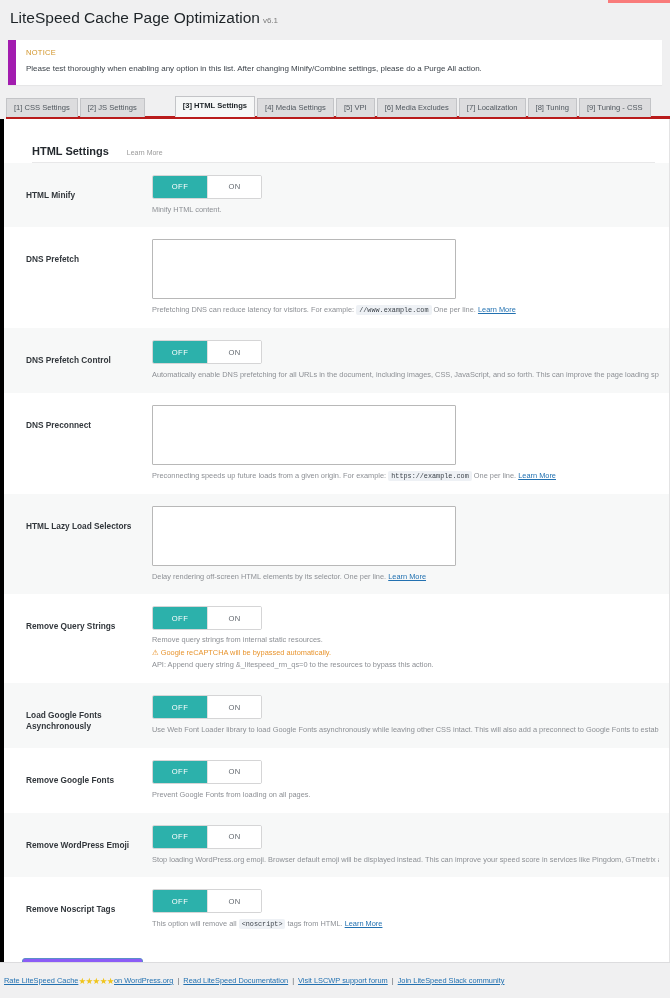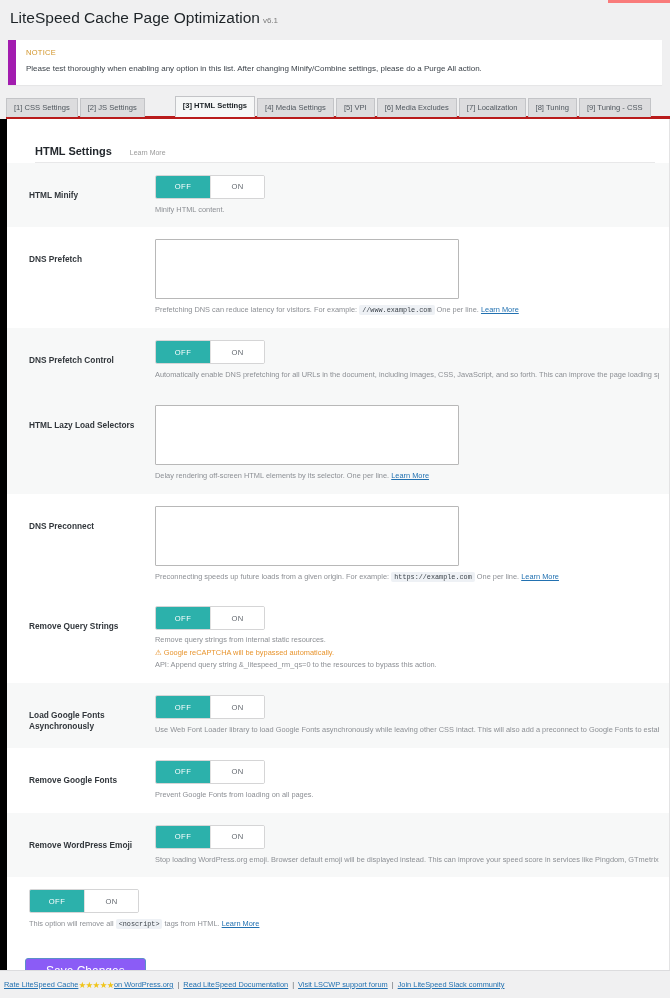--- a/index.html
+++ b/index.html
@@ -87,21 +87,21 @@
     font-weight: 700;
     border-bottom: 1px solid #f6f7f7;
     padding-bottom: 5px;
     margin-left: 28px;
   }
 
   
   .panel {
     background: #fff;
     margin: 0 0 0 0;
-    border-left: 7px solid #000000;
+    border-left: 4px solid #000000;
     border-right: 1px solid #e3e3e4;
     min-height: 10px;
     padding-bottom: 14px;
   }
 
   .section-head {
     padding: 12px 0 0 14px;
     display: flex;
     align-items: baseline;
     gap: 18px;
@@ -228,21 +228,21 @@
     padding: 5px 20px;
     border-radius: 3px;
     cursor: pointer;
     box-shadow: 0 1px 0 rgba(0,0,0,.08);
   }
 
   
   .footer {
     position: absolute;
     left: 0; right: 0; bottom: 0;
-    height: 28px;
+    height: 36px;
     background: #f0f0f1;
     border-top: 1px solid #dcdcde;
     display: flex;
     align-items: center;
     padding-left: 4px;
     font-size: 7.4px;
     color: #50575e;
   }
   .footer a { color: #2271b1; text-decoration: underline; cursor: pointer; }
   .footer .sep { margin: 0 4px; color: #646970; }
@@ -314,44 +314,44 @@
         <div class="seg on">OFF</div>
         <div class="seg">ON</div>
       </div>
       <div class="desc nowrapline">
         <span>Automatically enable DNS prefetching for all URLs in the document, including images, CSS, JavaScript, and so forth. This can improve the page loading speed.</span>
         
       </div>
     </div>
   </div>
 
-  <div class="row alt">
-    <div class="label">HTML Lazy Load Selectors</div>
-    <div class="control">
-      <textarea class="box" value="" style=""></textarea>
-      <div class="desc nowrapline">
-        <span>Delay rendering off-screen HTML elements by its selector. One per line.</span>
-        <span class="lm">Learn More</span>
-      </div>
-    </div>
-  </div>
-
   <div class="row">
     <div class="label">DNS Preconnect</div>
     <div class="control">
       <textarea class="box" value="" style=""></textarea>
       <div class="desc nowrapline">
         <span>Preconnecting speeds up future loads from a given origin. For example:</span>
         <span class="code">https://example.com</span>
         <span>One per line.</span>
         <span class="lm">Learn More</span>
       </div>
     </div>
   </div>
 
+  <div class="row alt">
+    <div class="label">HTML Lazy Load Selectors</div>
+    <div class="control">
+      <textarea class="box" value="" style=""></textarea>
+      <div class="desc nowrapline">
+        <span>Delay rendering off-screen HTML elements by its selector. One per line.</span>
+        <span class="lm">Learn More</span>
+      </div>
+    </div>
+  </div>
+
   <div class="row">
     <div class="label">Remove Query Strings</div>
     <div class="control">
       <div class="toggle">
         <div class="seg on">OFF</div>
         <div class="seg">ON</div>
       </div>
       <div class="desc tight">Remove query strings from internal static resources.</div>
       <div class="warn">
         <span>⚠</span>
@@ -392,20 +392,21 @@
     <div class="control">
       <div class="toggle">
         <div class="seg on">OFF</div>
         <div class="seg">ON</div>
       </div>
       <div class="desc nowrapline">Stop loading WordPress.org emoji. Browser default emoji will be displayed instead. This can improve your speed score in services like Pingdom, GTmetrix and PageSpeed.</div>
     </div>
   </div>
 
   <div class="row">
+    <div class="label">Remove Noscript Tags</div>
     <div class="control">
       <div class="toggle">
         <div class="seg on">OFF</div>
         <div class="seg">ON</div>
       </div>
       <div class="desc nowrapline">
         <span>This option will remove all</span>
         <span class="code">&lt;noscript&gt;</span>
         <span>tags from HTML.</span>
         <span class="lm">Learn More</span>

